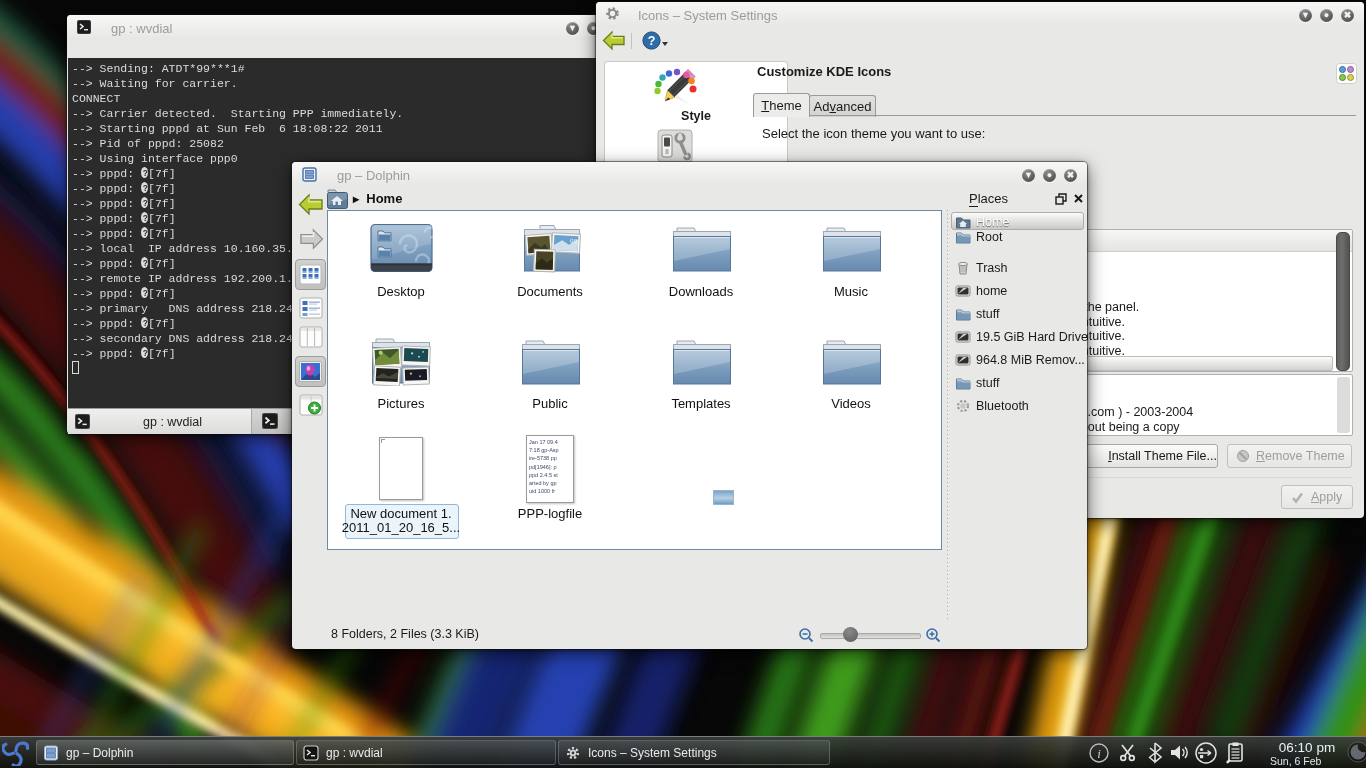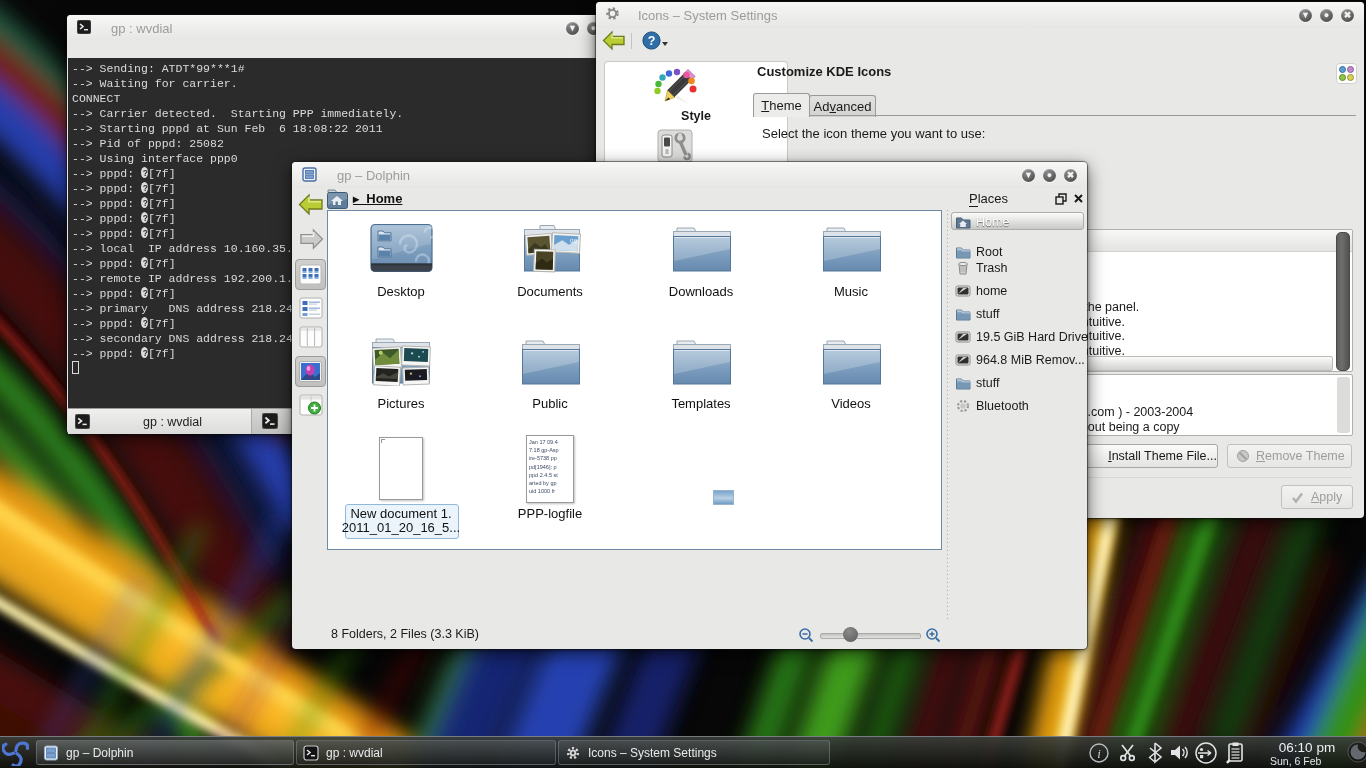--- a/index.html
+++ b/index.html
@@ -391,21 +391,21 @@
       </div>
   </div>
 
   <svg style="position:absolute;left:34px;top:27px" width="22" height="20" viewBox="0 0 22 20">
     <path d="M2,1 h7 l2,2.5 h-9 z" fill="#c8d2da" stroke="#7a8a96"></path>
     <rect x="1.5" y="3.5" width="20" height="16" rx="2" fill="#5f7d99" stroke="#3d5a75"></rect>
     <path d="M2,4 h19 v6 l-19,6 z" fill="rgba(255,255,255,0.18)"></path>
     <path d="M11,7 l6,5 h-2 v4 h-8 v-4 h-2 z" fill="#e8eef3"></path>
     <rect x="9.5" y="12.5" width="2.4" height="3.5" fill="#5f7d99"></rect>
   </svg>
-  <div style="position:absolute;left:61px;top:29px;font-size:12px;font-weight:bold;color:#111;text-decoration:underline;">▸<span style="font-size:13px;">&nbsp; Home</span></div>
+  <div style="position:absolute;left:61px;top:29px;font-size:12px;font-weight:bold;color:#111;">▸<span style="font-size:13px;">&nbsp; Home</span></div>
 
   <svg style="position:absolute;left:6px;top:31px" width="26" height="25" viewBox="0 0 26 25">
     <path d="M11,2 L11,7 L24,7 L24,16 L11,16 L11,21 L1.5,11.5 Z" fill="#b9cc33" stroke="#6e7a1a" stroke-width="1.3"></path>
     <path d="M11,3.8 L11,8.6 L23,8.6" fill="none" stroke="#dce98a" stroke-width="1.7"></path>
   </svg>
   <svg style="position:absolute;left:7px;top:66px" width="25" height="24" viewBox="0 0 26 25">
     <path d="M15,2 L15,7 L2,7 L2,16 L15,16 L15,21 L24.5,11.5 Z" fill="#cbcbc9" stroke="#8f8f8d" stroke-width="1.3"></path>
     <path d="M3,8.6 L15,8.6 L15,3.8" fill="none" stroke="#efefed" stroke-width="1.7"></path>
   </svg>
   <div style="position:absolute;left:3px;top:97px;width:31px;height:31px;background:linear-gradient(#d0d0ce,#c0c0be);border:1px solid #9c9c9a;border-radius:4px;box-sizing:border-box;">
@@ -526,21 +526,21 @@
       <path d="M2,2 L9,9 M9,2 L2,9" stroke="#1a1a1a" stroke-width="2"></path>
     </svg>
     <div style="position:absolute;left:0px;top:24px;width:133px;height:18px;background:linear-gradient(#fcfcfb,#c9c9c7);border:1px solid #adadab;border-radius:3px;box-sizing:border-box;"></div>
     <div class="prow" style="top:25px;">
         <svg width="16" height="16" viewBox="0 0 16 16">
           <path d="M1.5,4 h5 l1.5,2 h7 v8 h-13.5 z" fill="#60798f" stroke="#46607a"></path>
           <path d="M8,6.5 l4,3.5 h-1.2 v3 h-5.6 v-3 H4 z" fill="#e6ebf0"></path>
         </svg>
         <span style="color:#fdfdfd;text-shadow:0 1px 1px rgba(90,90,90,.9);">Home</span>
       </div>
-    <div class="prow" style="top:55px;">
+    <div class="prow" style="top:40px;">
         <svg width="16" height="16" viewBox="0 0 16 16">
           <use href="#fold16"></use>
         </svg>
         <span>Root</span>
       </div>
     <div class="prow" style="top:71px;">
         <svg width="16" height="16" viewBox="0 0 16 16">
           <path d="M4,4 h8 l-1,10 h-6 z" fill="#d5d5d3" stroke="#8a8a88"></path>
           <ellipse cx="8" cy="4" rx="4.5" ry="1.6" fill="#efefed" stroke="#8a8a88"></ellipse>
           <path d="M6,6 v6 M8,6 v6.5 M10,6 v6" stroke="#a8a8a6" fill="none"></path>

